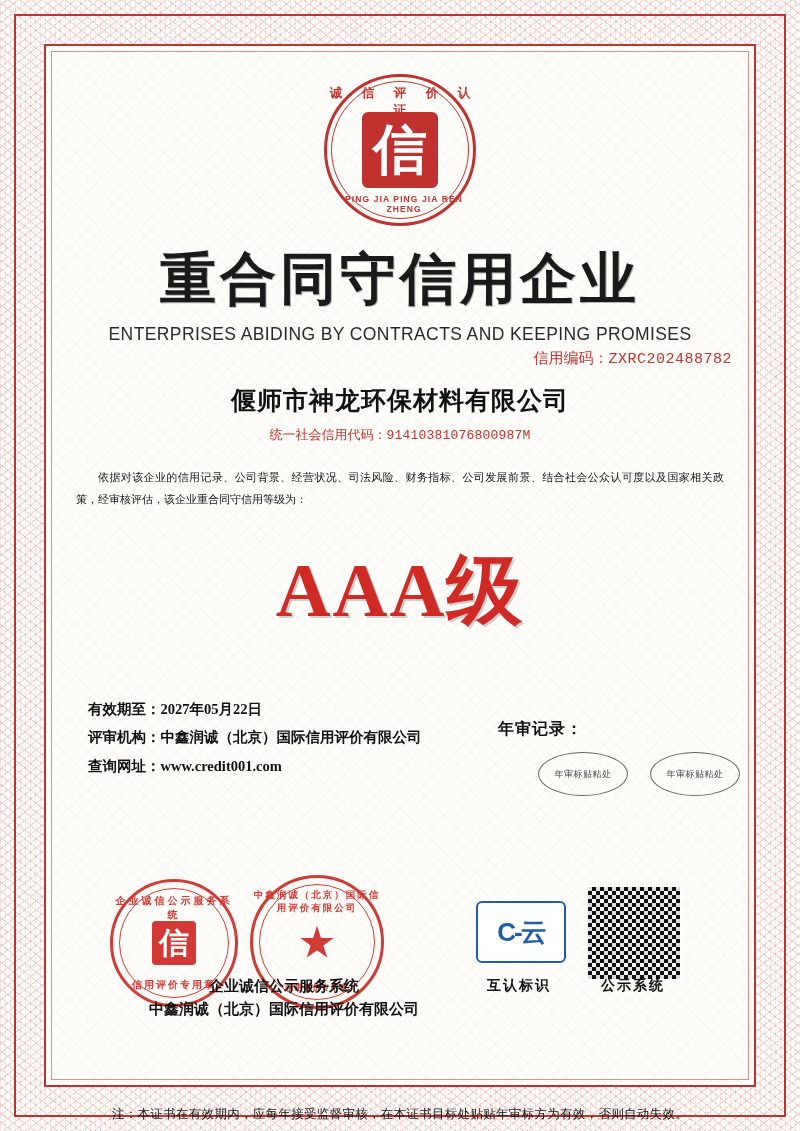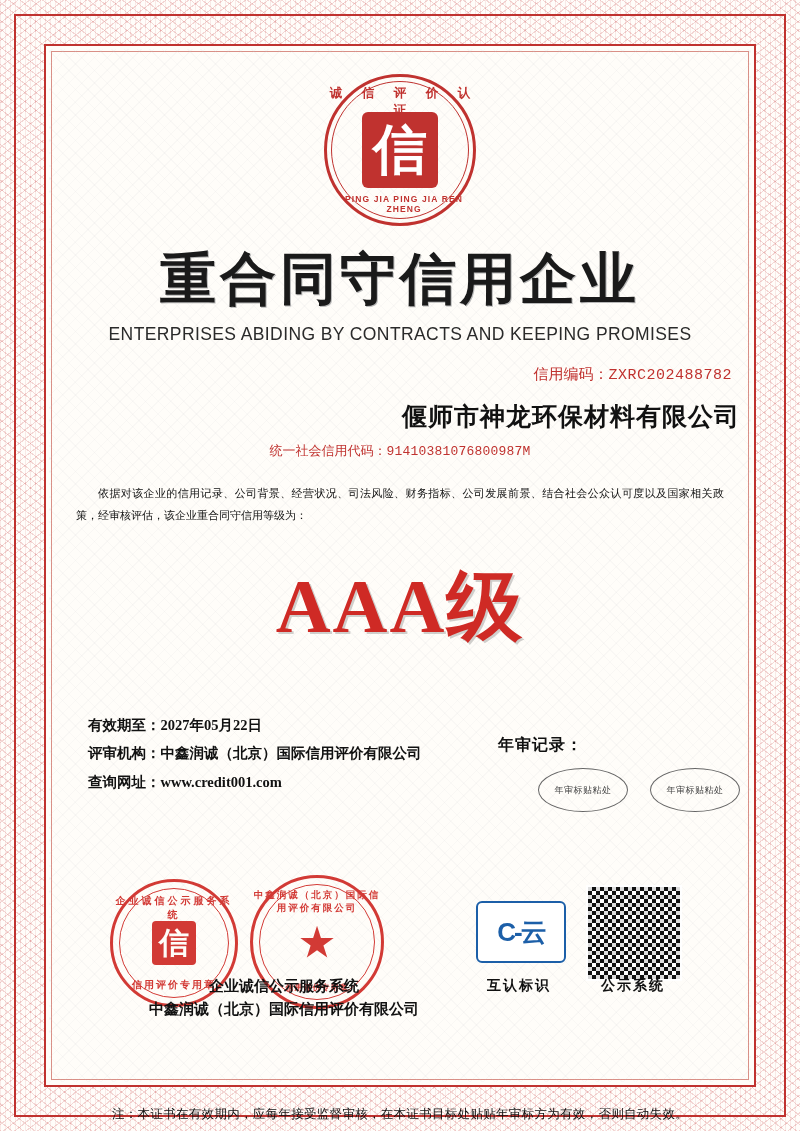--- a/index.html
+++ b/index.html
@@ -139,35 +139,35 @@
   .title-en {
     margin-top: 6px;
     text-align: center;
     font-family: "Liberation Sans", sans-serif;
     font-size: 17.5px;
     letter-spacing: 0.4px;
     color: #2a2a2a;
   }
 
   .cert-no {
-    margin-top: 20px;
+    margin-top: 4px;
     text-align: right;
     padding-right: 8px;
     font-size: 15px;
     color: #c0322f;
     font-family: "Liberation Sans", sans-serif;
   }
   .cert-no .no-value {
     font-family: "Liberation Mono", monospace;
     letter-spacing: 0.5px;
   }
 
   .company {
     margin-top: 16px;
-    text-align: right;
+    text-align: center;
     font-family: "Liberation Sans", sans-serif;
     font-weight: bold;
     font-size: 25px;
     letter-spacing: 1px;
     color: #111;
   }
   .usci {
     margin-top: 9px;
     text-align: center;
     font-size: 13px;

